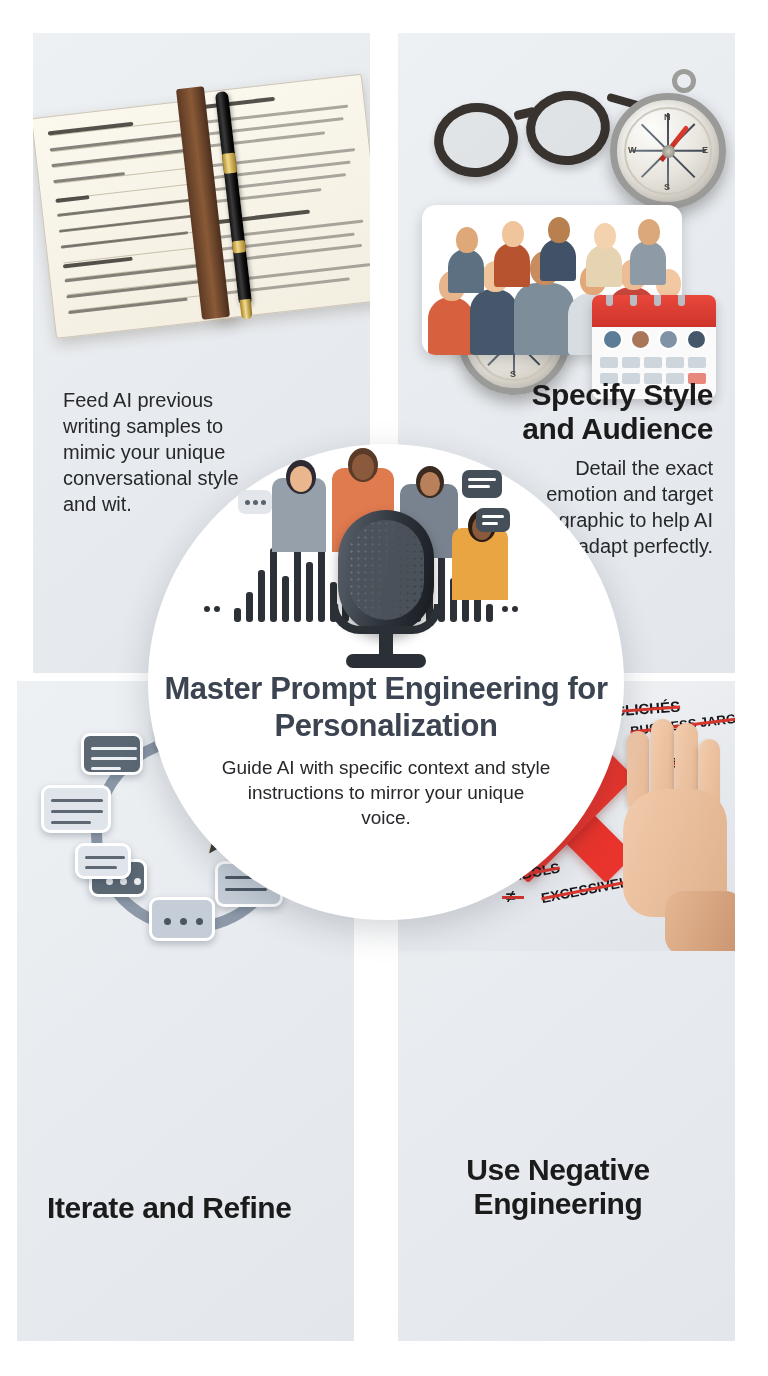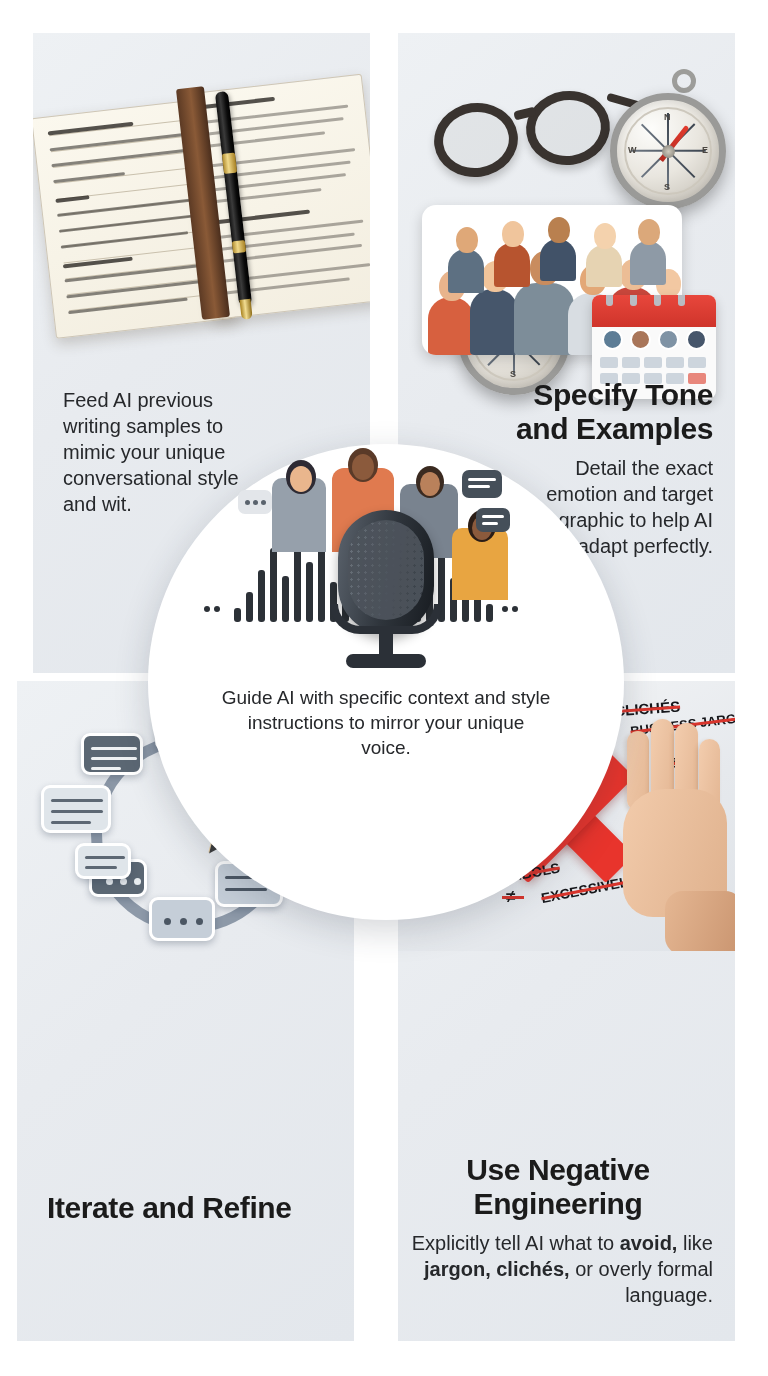--- a/index.html
+++ b/index.html
@@ -372,21 +372,21 @@
         <div class="cal-cell" style="left:96px; top:62px"></div>
         <div class="cal-cell" style="left:8px;  top:78px"></div>
         <div class="cal-cell" style="left:30px; top:78px"></div>
         <div class="cal-cell" style="left:52px; top:78px"></div>
         <div class="cal-cell" style="left:74px; top:78px"></div>
         <div class="cal-cell" style="left:96px; top:78px; background:#e8877c"></div>
       </div>
     </div>
 
     <div id="tr-text">
-      <div class="p-head">Specify Tone and Examples</div>
+      <div class="p-head">Specify Style and Audience</div>
       <div class="p-body">Detail the exact emotion and target demographic to help AI adapt perfectly.</div>
     </div>
   </div>
 
   <div class="panel" id="panel-bl">
 
     <div class="art" id="art-loop">
       <div id="loop-ring"></div>
 
       <div class="chat" style="left:118px; top:8px;  width:66px; height:42px; background:#c5ced8">
@@ -473,21 +473,20 @@
         <div class="finger" style="left:38px; top:4px;  width:23px; height:94px;"></div>
         <div class="finger" style="left:62px; top:8px;  width:23px; height:90px;"></div>
         <div class="finger" style="left:86px; top:24px; width:21px; height:76px;"></div>
         <div id="palm"></div>
         <div id="wrist"></div>
       </div>
     </div>
 
     <div id="br-text">
       <div class="p-head">Use Negative Engineering</div>
-      <div class="p-body">Explicitly tell AI what to <b>avoid,</b> like <b>jargon, clichés,</b> or overly formal language.</div>
     </div>
   </div>
 
   <div id="center-circle">
 
     <div id="mic-art">
       <div class="wave" style="left:58px;  height:14px"></div>
       <div class="wave" style="left:70px;  height:30px"></div>
       <div class="wave" style="left:82px;  height:52px"></div>
       <div class="wave" style="left:94px;  height:74px"></div>
@@ -541,16 +540,17 @@
       </div>
 
       <div id="mic">
         <div id="mic-grill"></div>
       </div>
       <div id="mic-ring"></div>
       <div id="mic-stem"></div>
       <div id="mic-base"></div>
     </div>
 
+    <div id="center-title">Master Prompt Engineering for Personalization</div>
     <div id="center-sub">Guide AI with specific context and style instructions to mirror your unique voice.</div>
   </div>
 
 </div>
 
 </body></html>

